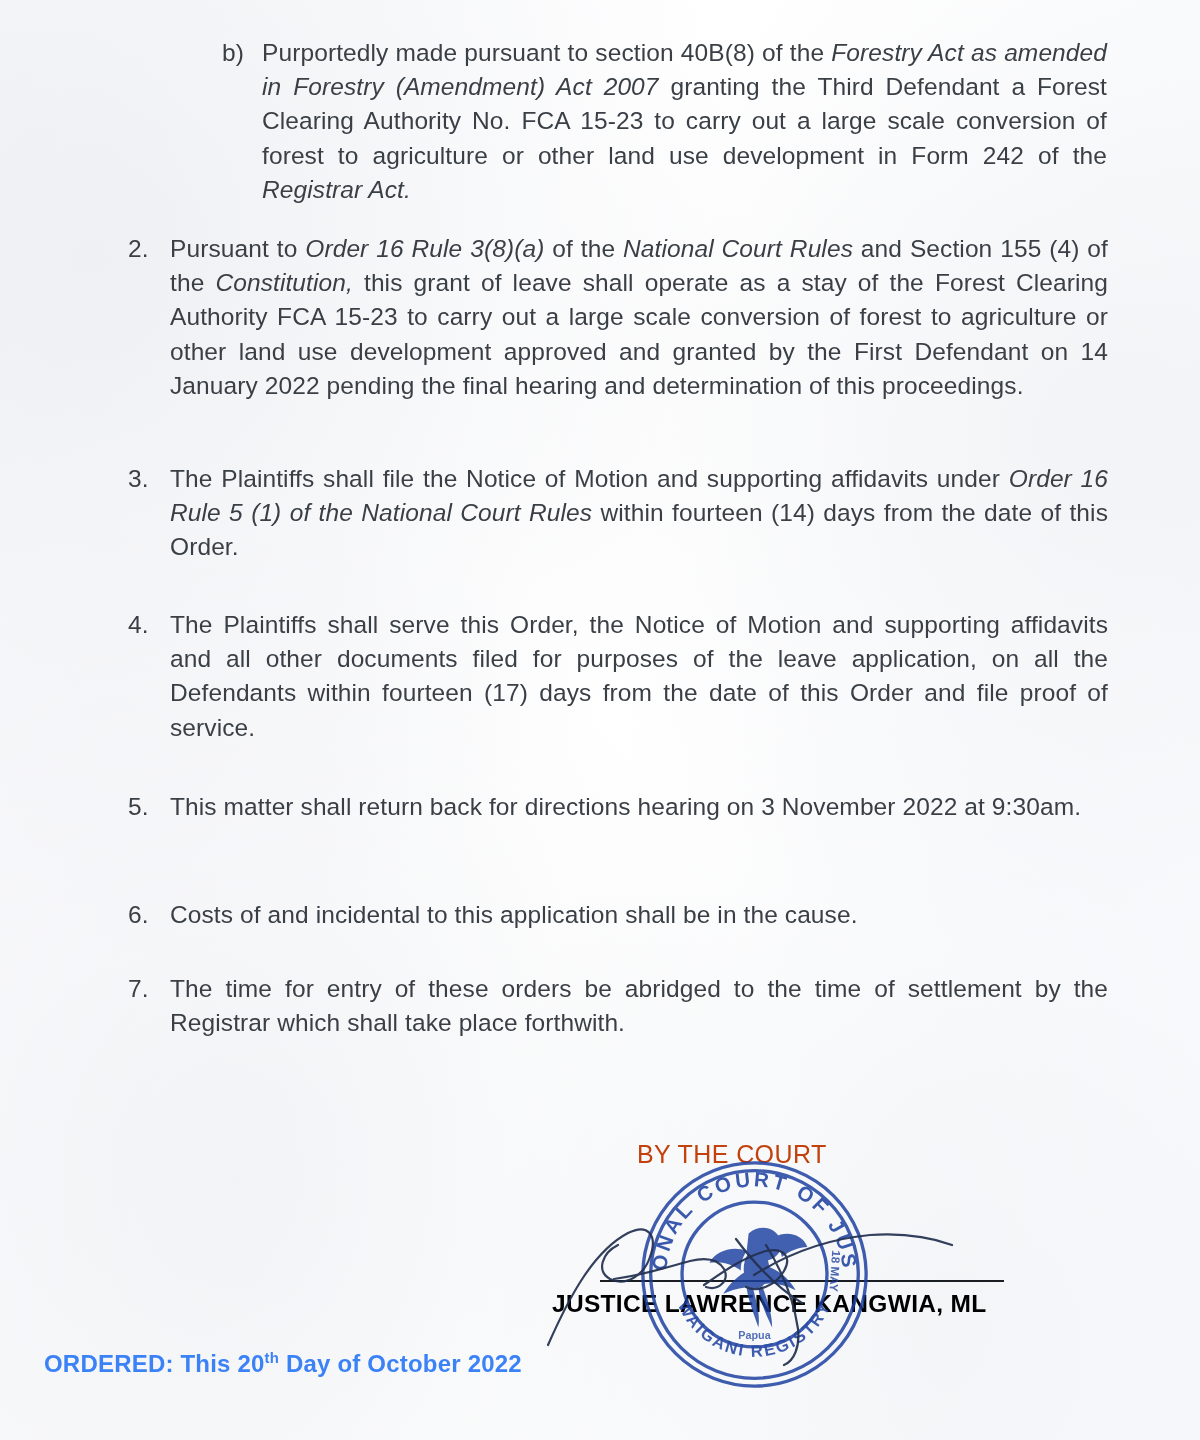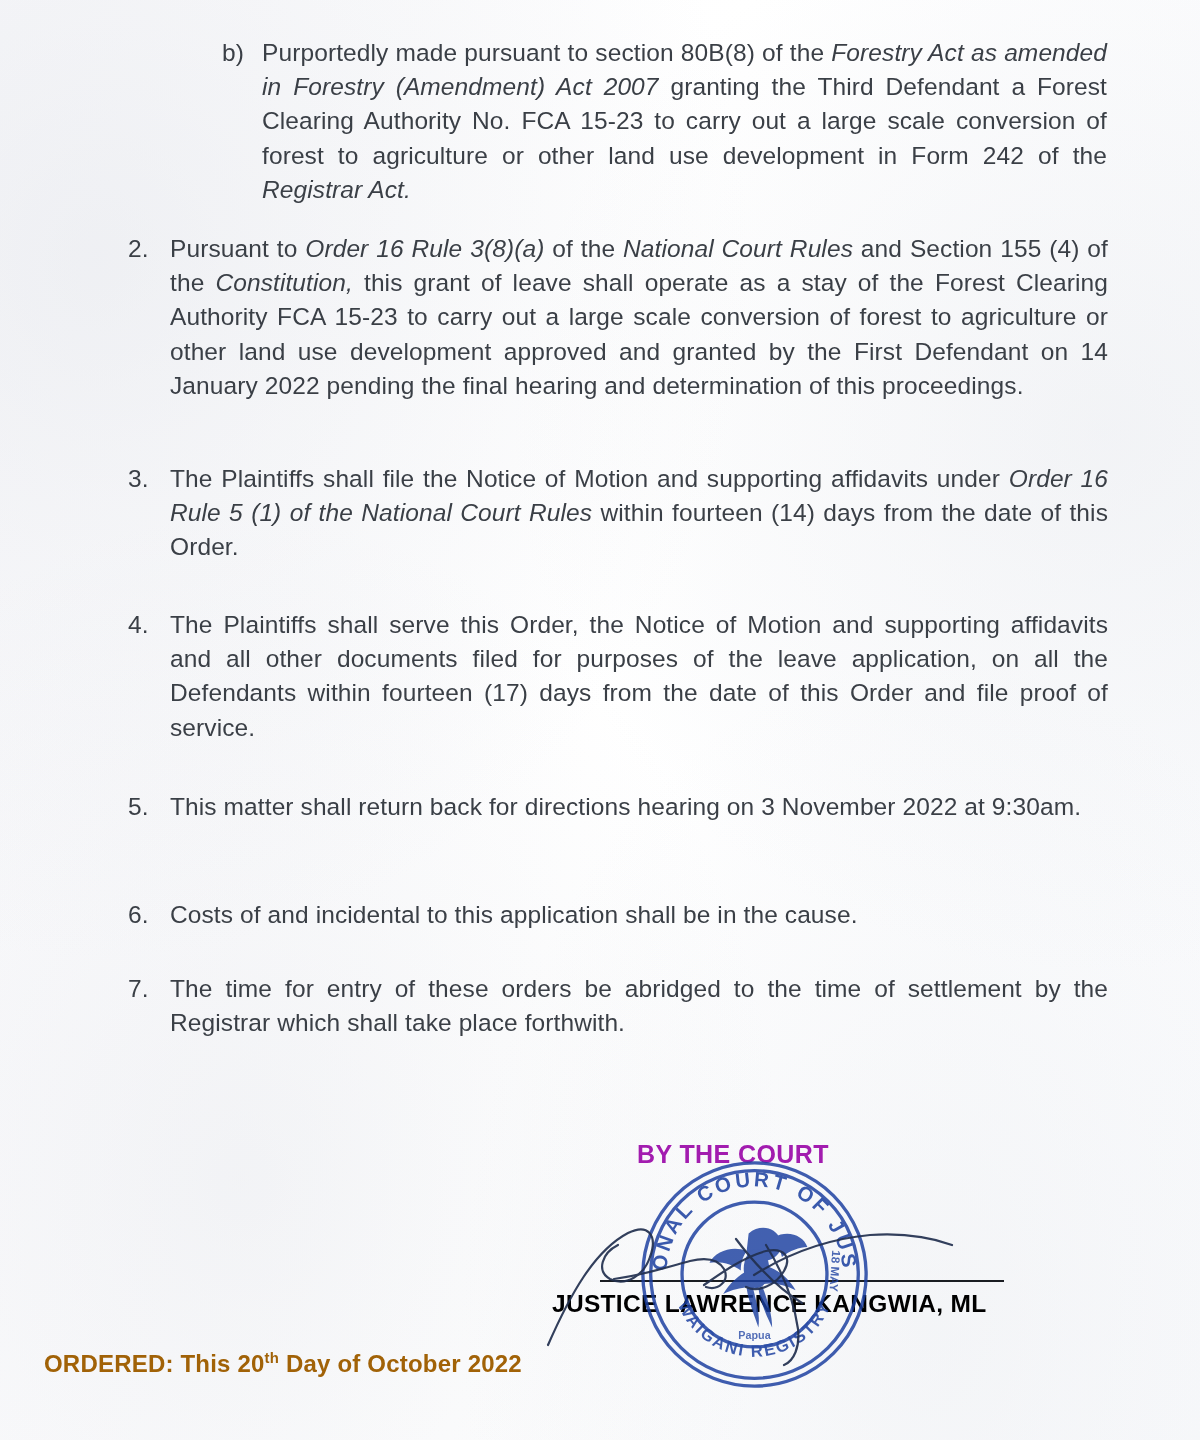--- a/index.html
+++ b/index.html
@@ -102,23 +102,23 @@
     width: 1200px;
     height: 1440px;
     z-index: 3;
     pointer-events: none;
   }
   .by-the-court {
     position: absolute;
     left: 637px;
     top: 1140px;
     font-size: 25px;
-    font-weight: bold;
+    font-weight: normal;
     letter-spacing: 0.4px;
-    color: #a21caf;
+    color: #c2410c;
     z-index: 6;
   }
   .sig-line {
     position: absolute;
     left: 600px;
     top: 1280px;
     width: 404px;
     height: 0;
     border-top: 2px solid #1a1d22;
     z-index: 6;
@@ -158,21 +158,21 @@
     pointer-events: none;
   }
   .signature svg { display: block; width: 100%; height: 100%; }
 
   
   .footer {
     position: absolute;
     left: 44px;
     top: 1348px;
     z-index: 6;
-    color: #a16207;
+    color: #3b82f6;
     font-size: 24px;
     font-weight: bold;
     letter-spacing: 0.2px;
     line-height: 32px;
   }
   .footer div { white-space: nowrap; }
   .footer sup {
     font-size: 0.62em;
     vertical-align: super;
     line-height: 0;
@@ -180,21 +180,21 @@
 </style>
 </head>
 <body>
 
 <div class="page">
 
   <div class="body-area">
 
     <div class="item sub-item">
       <span class="marker">b)</span>
-      <span class="body"><span>Purportedly made pursuant to section 80B(8) of the </span><em>Forestry Act</em><em> as amended in </em><em>Forestry (Amendment) Act 2007</em><span> granting the Third Defendant a Forest Clearing Authority No. FCA 15-23 to carry out a large scale conversion of forest to agriculture or other land use development in Form 242 of the </span><em>Registrar Act.</em></span>
+      <span class="body"><span>Purportedly made pursuant to section 40B(8) of the </span><em>Forestry Act</em><em> as amended in </em><em>Forestry (Amendment) Act 2007</em><span> granting the Third Defendant a Forest Clearing Authority No. FCA 15-23 to carry out a large scale conversion of forest to agriculture or other land use development in Form 242 of the </span><em>Registrar Act.</em></span>
     </div>
 
     <div class="item num-item" id="item-2">
       <span class="marker">2.</span>
       <span class="body"><span>Pursuant to </span><em>Order 16 Rule 3(8)(a)</em><span> of the </span><em>National Court Rules</em><span> and Section 155 (4) of the </span><em>Constitution,</em><span> this grant of leave shall operate as a stay of the Forest Clearing Authority FCA 15-23 to carry out a large scale conversion of forest to agriculture or other land use development approved and granted by the First Defendant on 14 January 2022 pending the final hearing and determination of this proceedings.</span></span>
     </div>
 
     <div class="item num-item" id="item-3">
       <span class="marker">3.</span>
       <span class="body"><span>The Plaintiffs shall file the Notice of Motion and supporting affidavits under </span><em>Order 16 Rule 5 (1)</em><em> of the </em><em>National Court Rules</em><span> within fourteen (14) days from the date of this Order.</span></span>

